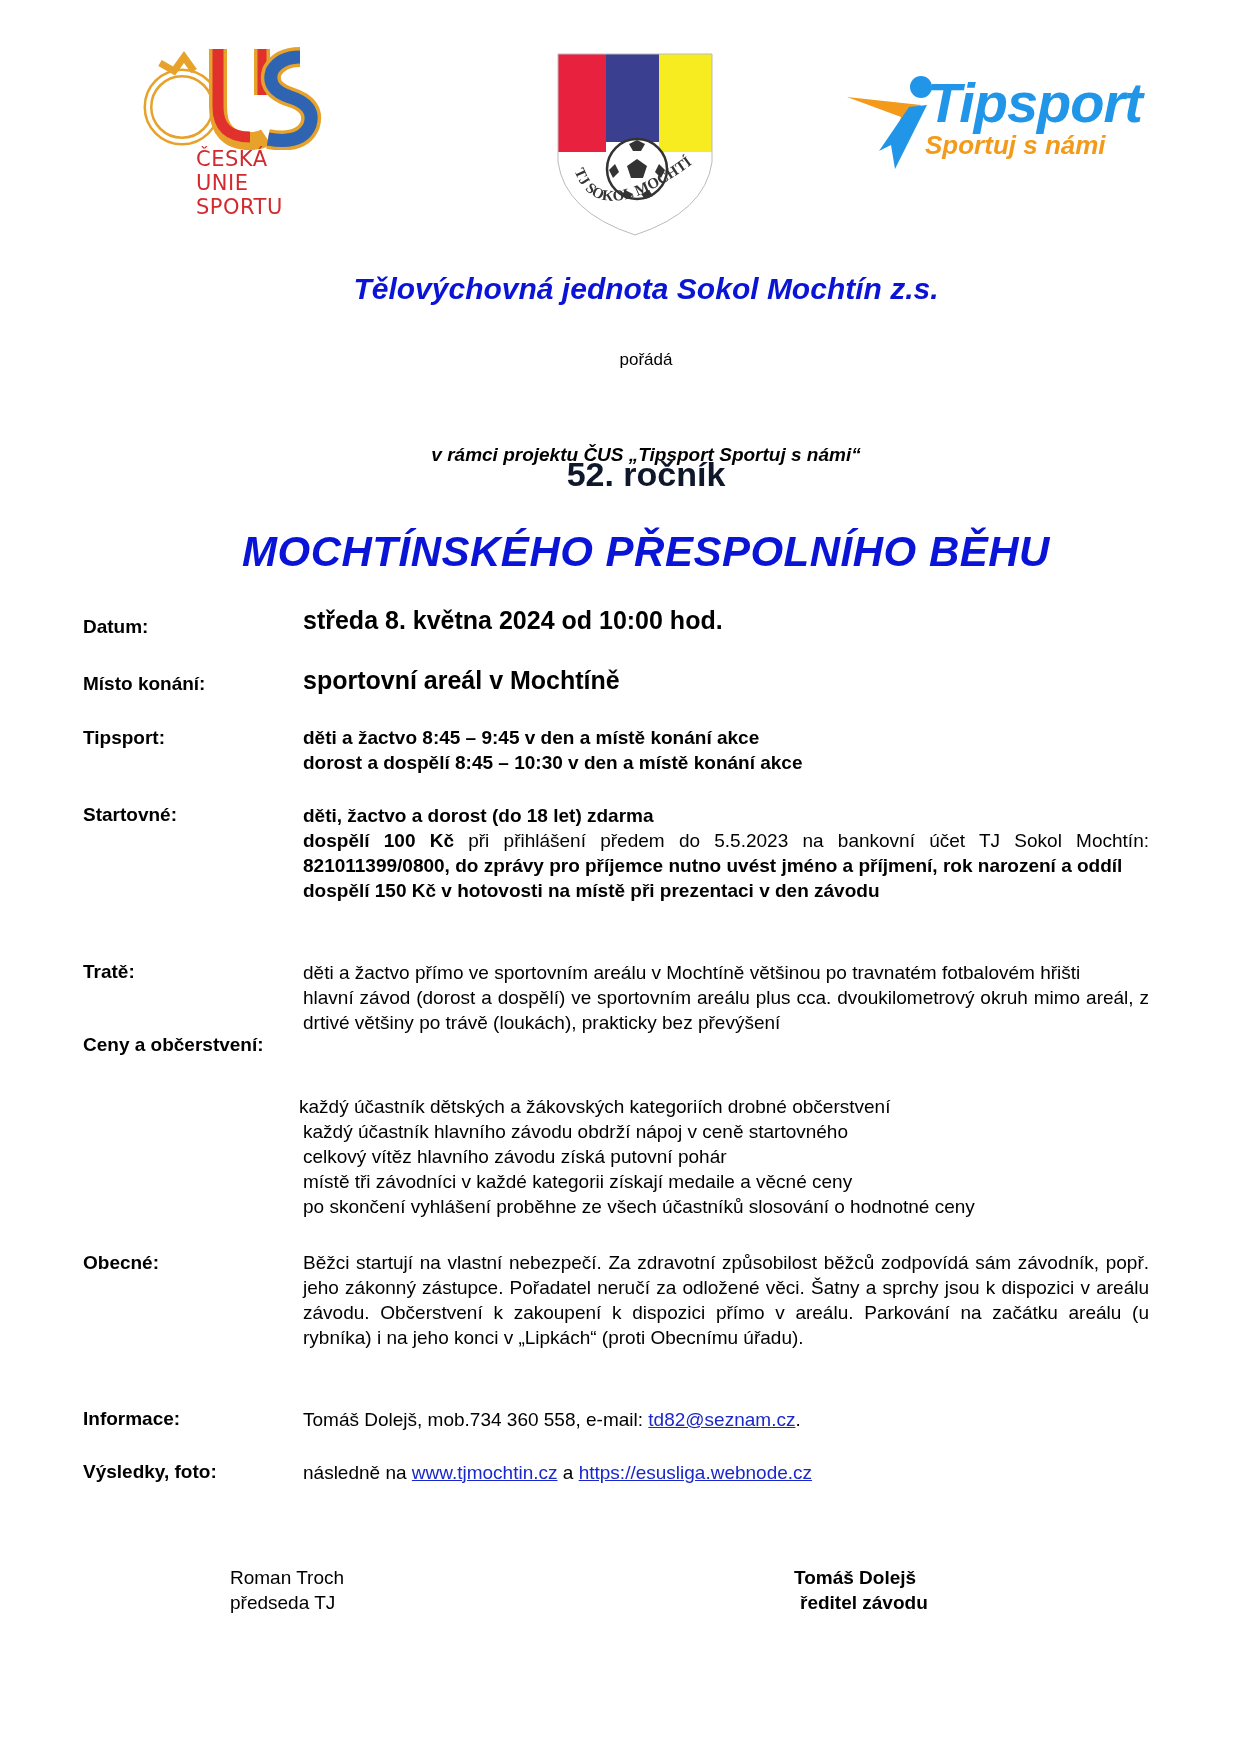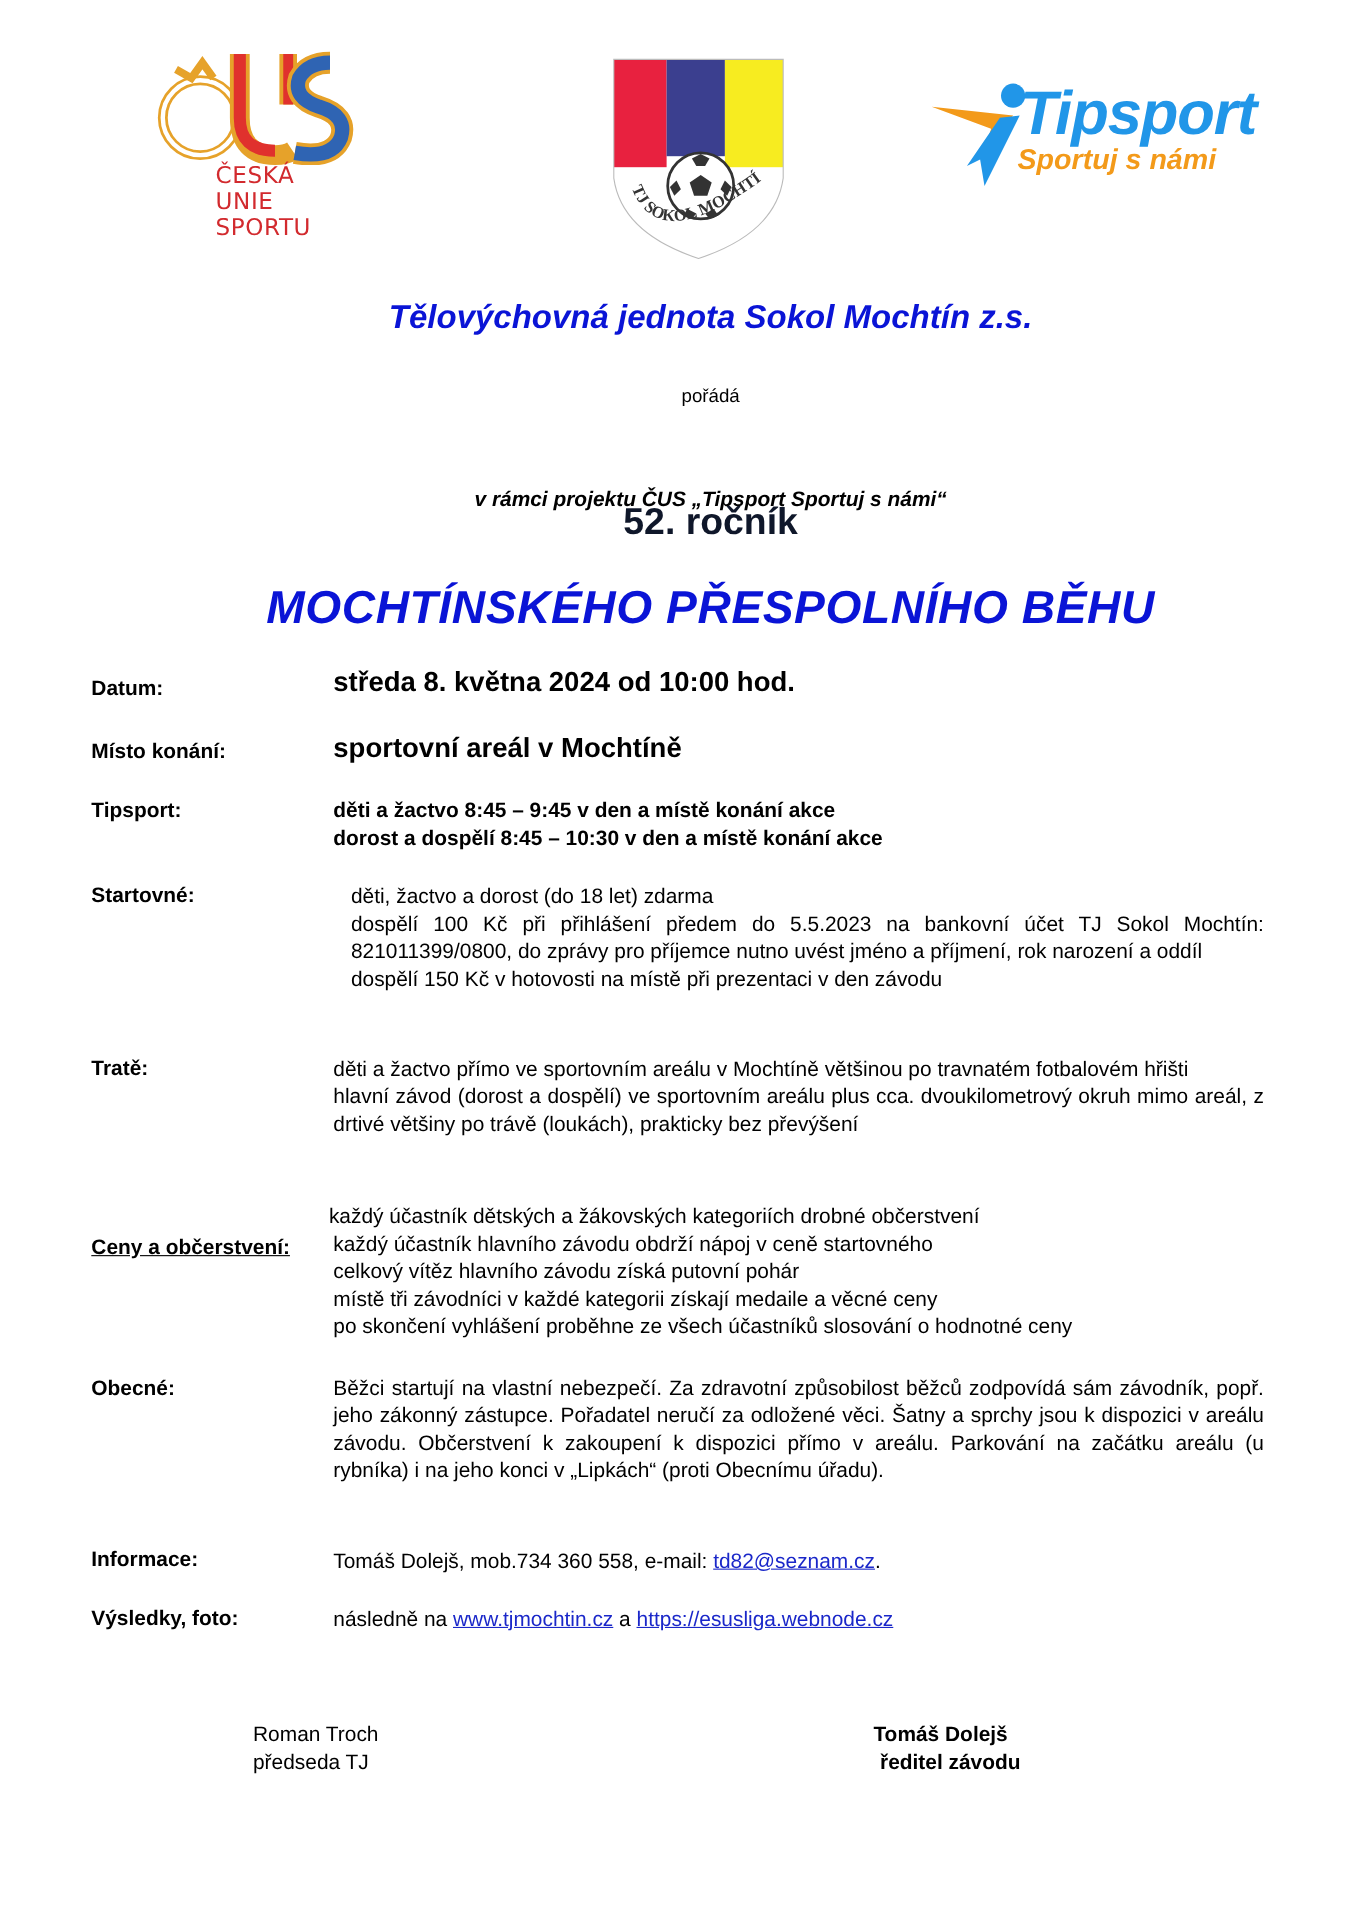--- a/index.html
+++ b/index.html
@@ -22,35 +22,35 @@
     #org-title { top: 272px; font-size: 30px; font-weight: bold; font-style: italic; color: #0a14d6; }
     #porada { top: 350px; font-size: 17px; }
     #project { top: 400px; font-size: 19px; font-weight: bold; font-style: italic; margin-top: 44px; }
     #edition { top: 455px; font-size: 34px; font-weight: bold; color: #0f172a; }
     #event-title { top: 528px; font-size: 42px; font-weight: bold; font-style: italic; color: #0a14d6; letter-spacing: 0.5px; }
 
     
     .lbl { left: 83px; font-size: 19px; font-weight: bold; }
     .val { left: 303px; width: 846px; font-size: 19px; line-height: 25px; }
     .val .line { display: block; }
-    .b { font-weight: normal; margin-left: 16px; }
+    .b { font-weight: bold; }
     .just { text-align: justify; text-align-last: left; }
     a.lnk { color: #1a27c9; text-decoration: underline; }
 
     #lbl-datum { top: 616px; }
     #val-datum { top: 608px; font-size: 25px; font-weight: bold; }
     #lbl-misto { top: 673px; }
     #val-misto { top: 668px; font-size: 25px; font-weight: bold; }
     #lbl-prezence { top: 727px; }
     #val-prezence { top: 725px; font-weight: bold; }
     #lbl-startovne { top: 804px; }
     #val-startovne { top: 803px; }
     #lbl-trate { top: 961px; }
     #val-trate { top: 960px; }
-    #lbl-ceny { top: 1124px; text-decoration: underline; }
+    #lbl-ceny { top: 1034px; }
     #val-ceny { top: 1094px; left: 303px; }
     #val-ceny .line:first-child { margin-left: -4px; }
     #lbl-obecne { top: 1252px; }
     #val-obecne { top: 1250px; }
     #lbl-informace { top: 1408px; }
     #val-informace { top: 1407px; }
     #lbl-vysledky { top: 1461px; }
     #val-vysledky { top: 1460px; }
 
     

